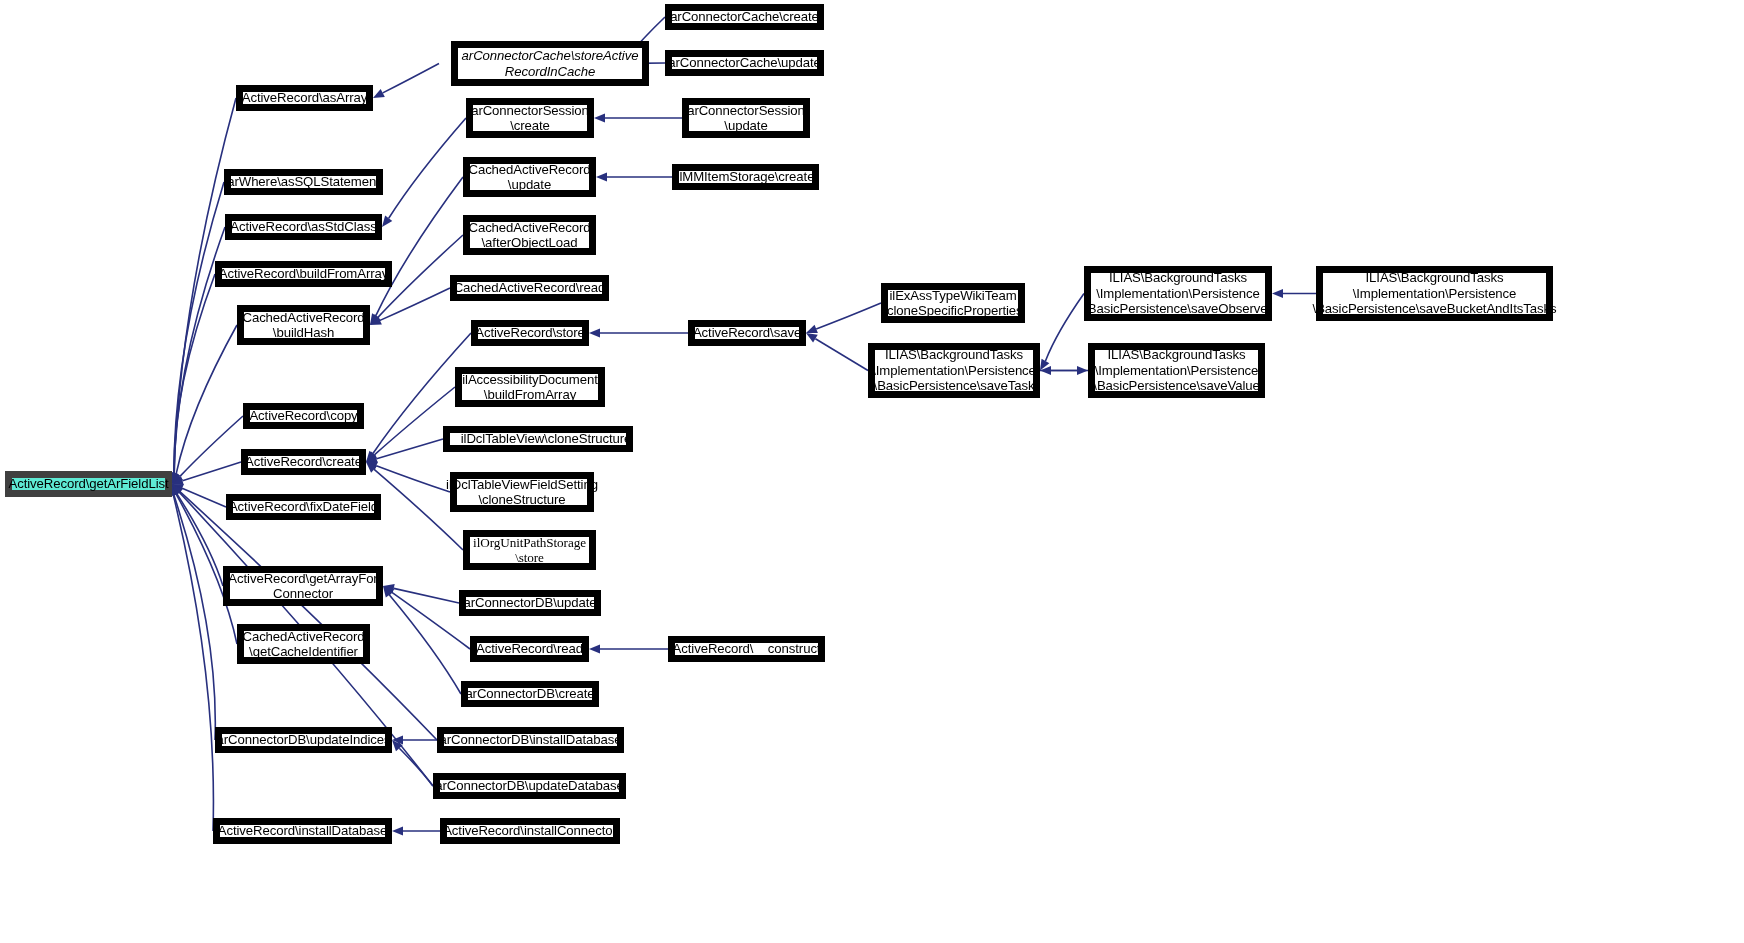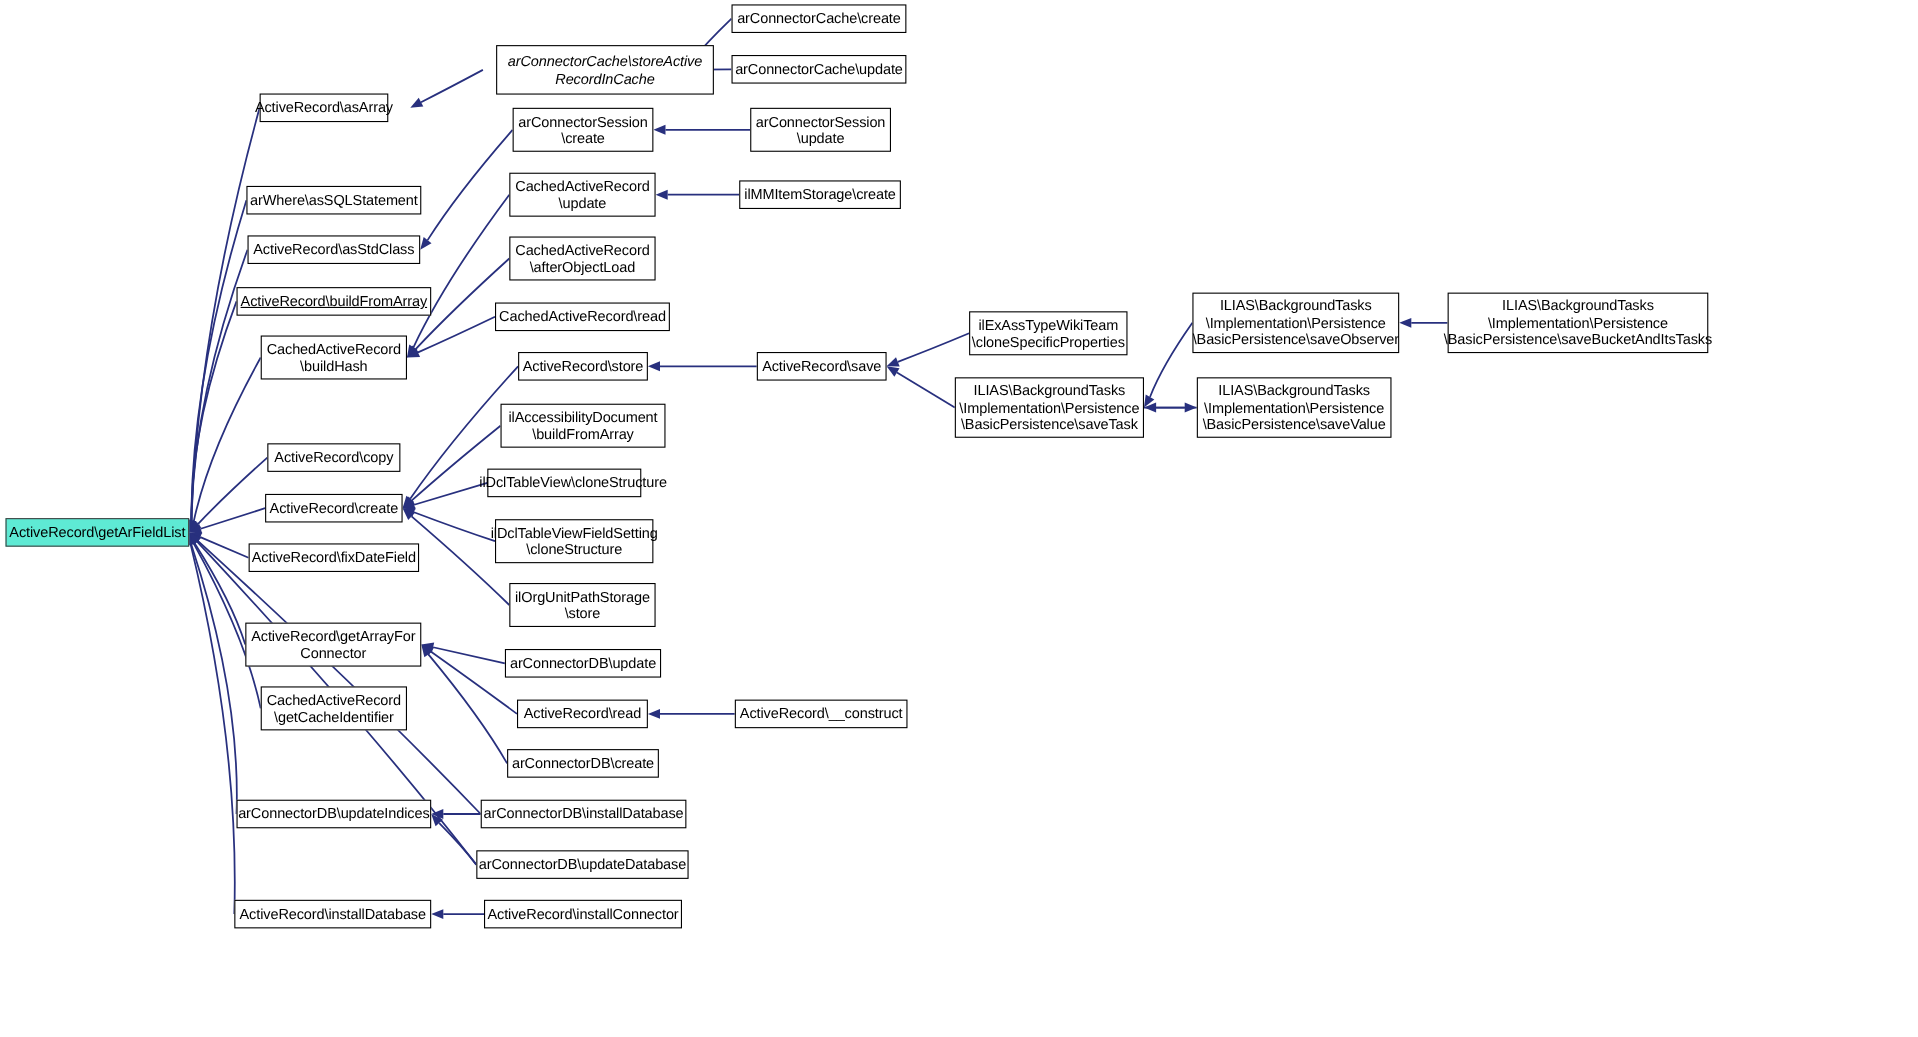--- a/index.html
+++ b/index.html
@@ -8,21 +8,21 @@
     position:relative;
     width:1744px;
     height:943px;
     background:#ffffff;
     overflow:hidden;
   }
   #edges{position:absolute;left:0;top:0;width:1744px;height:943px;}
   .node{
     position:absolute;
     box-sizing:border-box;
-    border:1px solid #000000;
+    border:7px solid #000000;
     background:#ffffff;
     color:#000000;
     display:flex;
     align-items:center;
     justify-content:center;
     text-align:center;
     font-size:13.2px;
     line-height:15.5px;
     letter-spacing:-0.1px;
     white-space:pre-line;
@@ -117,21 +117,21 @@
       <path d="M 668 649 Q 634 649 600 649" fill="none" stroke="#28307e" stroke-width="1.6"></path>
       <polygon points="589,649 600,644.5 600,653.5" fill="#28307e"></polygon>
       <path d="M 437 740 Q 420 740 403 740" fill="none" stroke="#28307e" stroke-width="1.6"></path>
       <polygon points="392,740 403,735.5 403,744.5" fill="#28307e"></polygon>
       <path d="M 433 786 Q 420.98953788614944 770.1418229942163 399.3190757722989 748.2116459884329" fill="none" stroke="#28307e" stroke-width="1.6"></path>
       <polygon points="392,740 402.67838549483963,745.2174786270378 395.9597660497582,751.205813349828" fill="#28307e"></polygon>
       <path d="M 440 831 Q 421.5 831 403 831" fill="none" stroke="#28307e" stroke-width="1.6"></path>
       <polygon points="392,831 403,826.5 403,835.5" fill="#28307e"></polygon>
     </svg>
 <div class="node root" style="left: 5px; top: 471px; width: 167px; height: 26px;">ActiveRecord\getArFieldList</div>
-    <div class="node" style="left: 236px; top: 85px; width: 117px; height: 26px;">ActiveRecord\asArray</div>
+    <div class="node" style="left: 236px; top: 85px; width: 137px; height: 26px;">ActiveRecord\asArray</div>
     <div class="node" style="left: 224px; top: 169px; width: 159px; height: 26px;">arWhere\asSQLStatement</div>
     <div class="node" style="left: 225px; top: 214px; width: 157px; height: 26px;">ActiveRecord\asStdClass</div>
     <div class="node" style="left: 215px; top: 261px; width: 177px; height: 26px; text-decoration: underline;">ActiveRecord\buildFromArray</div>
     <div class="node" style="left: 237px; top: 305px; width: 133px; height: 40px;">CachedActiveRecord
 \buildHash</div>
     <div class="node" style="left: 243px; top: 403px; width: 121px; height: 26px;">ActiveRecord\copy</div>
     <div class="node" style="left: 241px; top: 449px; width: 125px; height: 26px;">ActiveRecord\create</div>
     <div class="node" style="left: 226px; top: 494px; width: 155px; height: 26px;">ActiveRecord\fixDateField</div>
     <div class="node" style="left: 223px; top: 566px; width: 160px; height: 40px;">ActiveRecord\getArrayFor
 Connector</div>
@@ -144,24 +144,24 @@
     <div class="node" style="left: 466px; top: 98px; width: 128px; height: 40px;">arConnectorSession
 \create</div>
     <div class="node" style="left: 463px; top: 157px; width: 133px; height: 40px;">CachedActiveRecord
 \update</div>
     <div class="node" style="left: 463px; top: 215px; width: 133px; height: 40px;">CachedActiveRecord
 \afterObjectLoad</div>
     <div class="node" style="left: 450px; top: 275px; width: 159px; height: 26px;">CachedActiveRecord\read</div>
     <div class="node" style="left: 471px; top: 320px; width: 118px; height: 26px;">ActiveRecord\store</div>
     <div class="node" style="left: 455px; top: 367px; width: 150px; height: 40px;">ilAccessibilityDocument
 \buildFromArray</div>
-    <div class="node" style="left: 443px; top: 426px; width: 140px; height: 26px; padding-left: 20px;">ilDclTableView\cloneStructure</div>
+    <div class="node" style="left: 443px; top: 426px; width: 190px; height: 26px; padding-left: 20px;">ilDclTableView\cloneStructure</div>
     <div class="node" style="left: 450px; top: 472px; width: 144px; height: 40px;">ilDclTableViewFieldSetting
 \cloneStructure</div>
-    <div class="node" style="left: 463px; top: 530px; width: 133px; height: 40px;">ilOrgUnitPathStorage
+    <div class="node" style="left: 463px; top: 530px; width: 133px; height: 40px; font-family: Liberation Serif, serif;">ilOrgUnitPathStorage
 \store</div>
     <div class="node" style="left: 459px; top: 590px; width: 142px; height: 26px;">arConnectorDB\update</div>
     <div class="node" style="left: 470px; top: 636px; width: 119px; height: 26px;">ActiveRecord\read</div>
     <div class="node" style="left: 461px; top: 681px; width: 138px; height: 26px;">arConnectorDB\create</div>
     <div class="node" style="left: 437px; top: 727px; width: 187px; height: 26px;">arConnectorDB\installDatabase</div>
     <div class="node" style="left: 433px; top: 773px; width: 193px; height: 26px;">arConnectorDB\updateDatabase</div>
     <div class="node" style="left: 440px; top: 818px; width: 180px; height: 26px;">ActiveRecord\installConnector</div>
     <div class="node" style="left: 665px; top: 4px; width: 159px; height: 26px;">arConnectorCache\create</div>
     <div class="node" style="left: 665px; top: 50px; width: 159px; height: 26px;">arConnectorCache\update</div>
     <div class="node" style="left: 682px; top: 98px; width: 128px; height: 40px;">arConnectorSession

